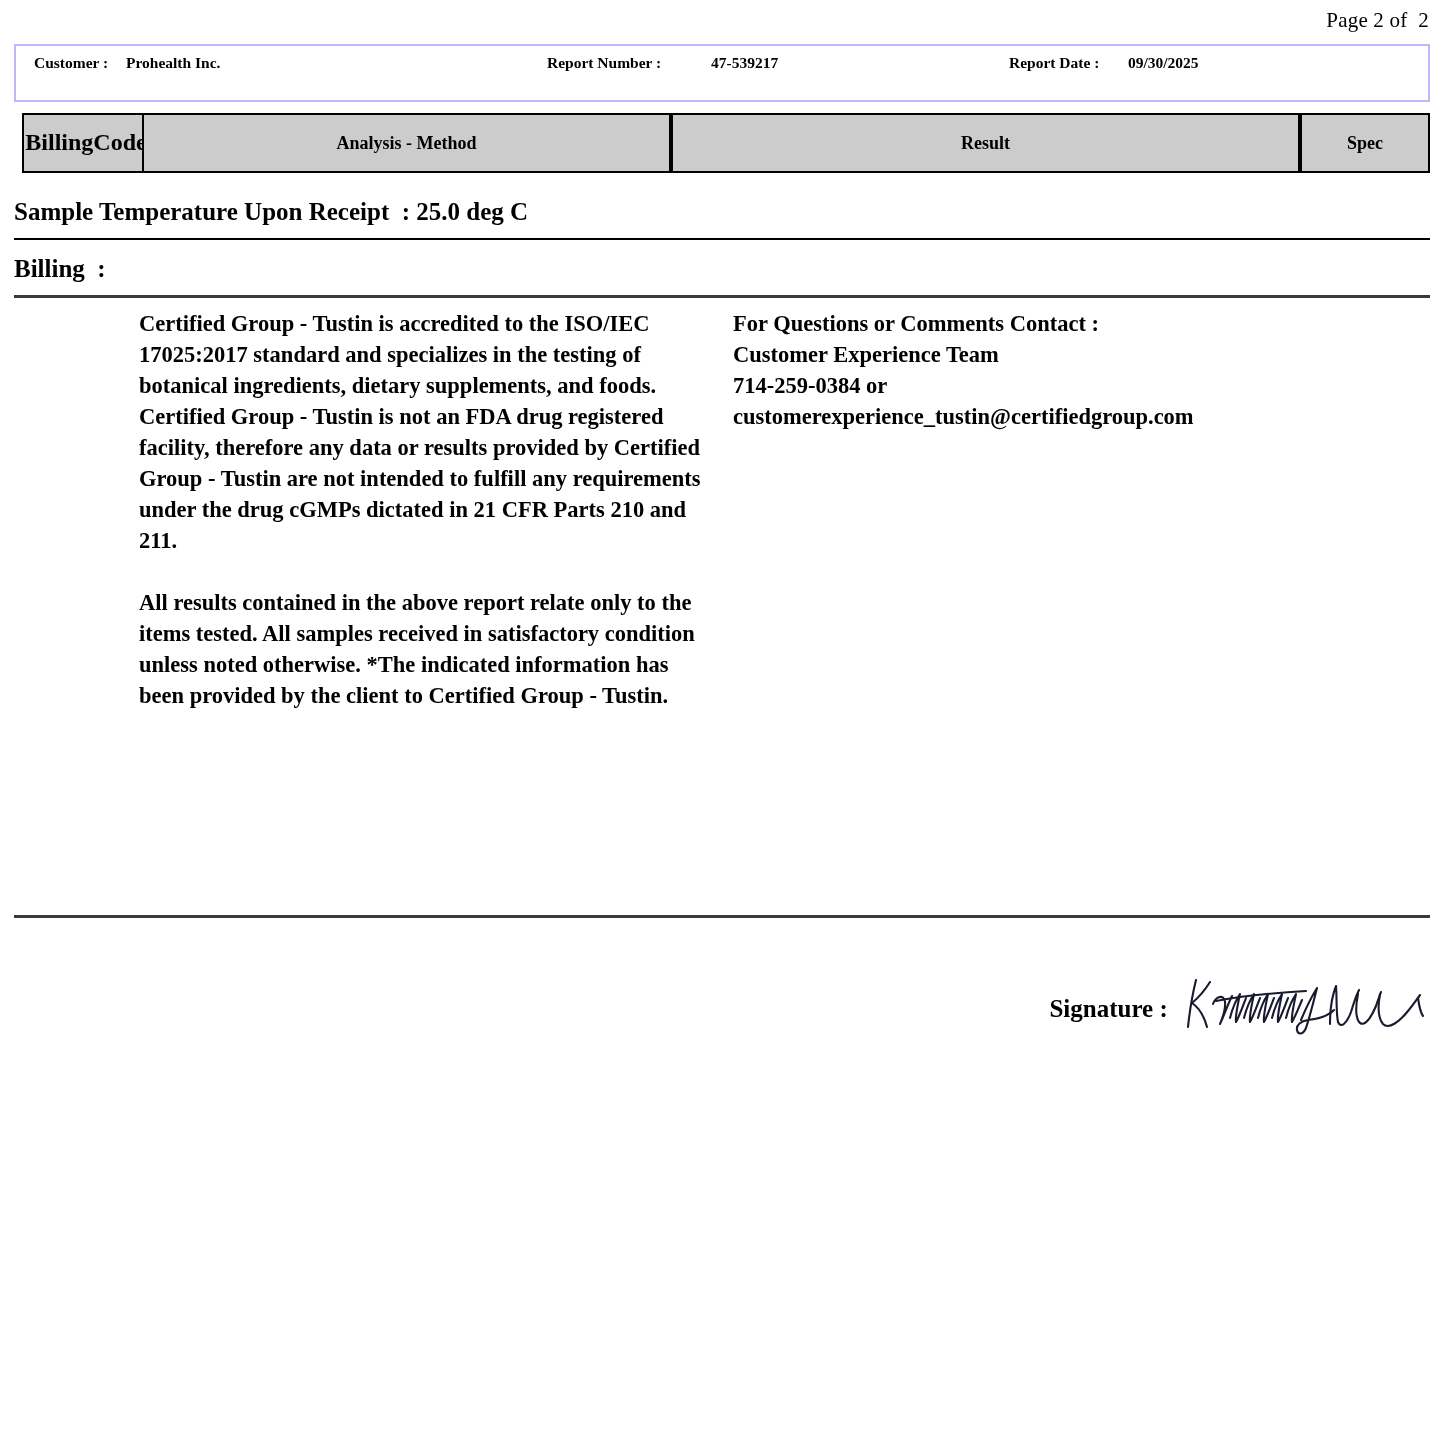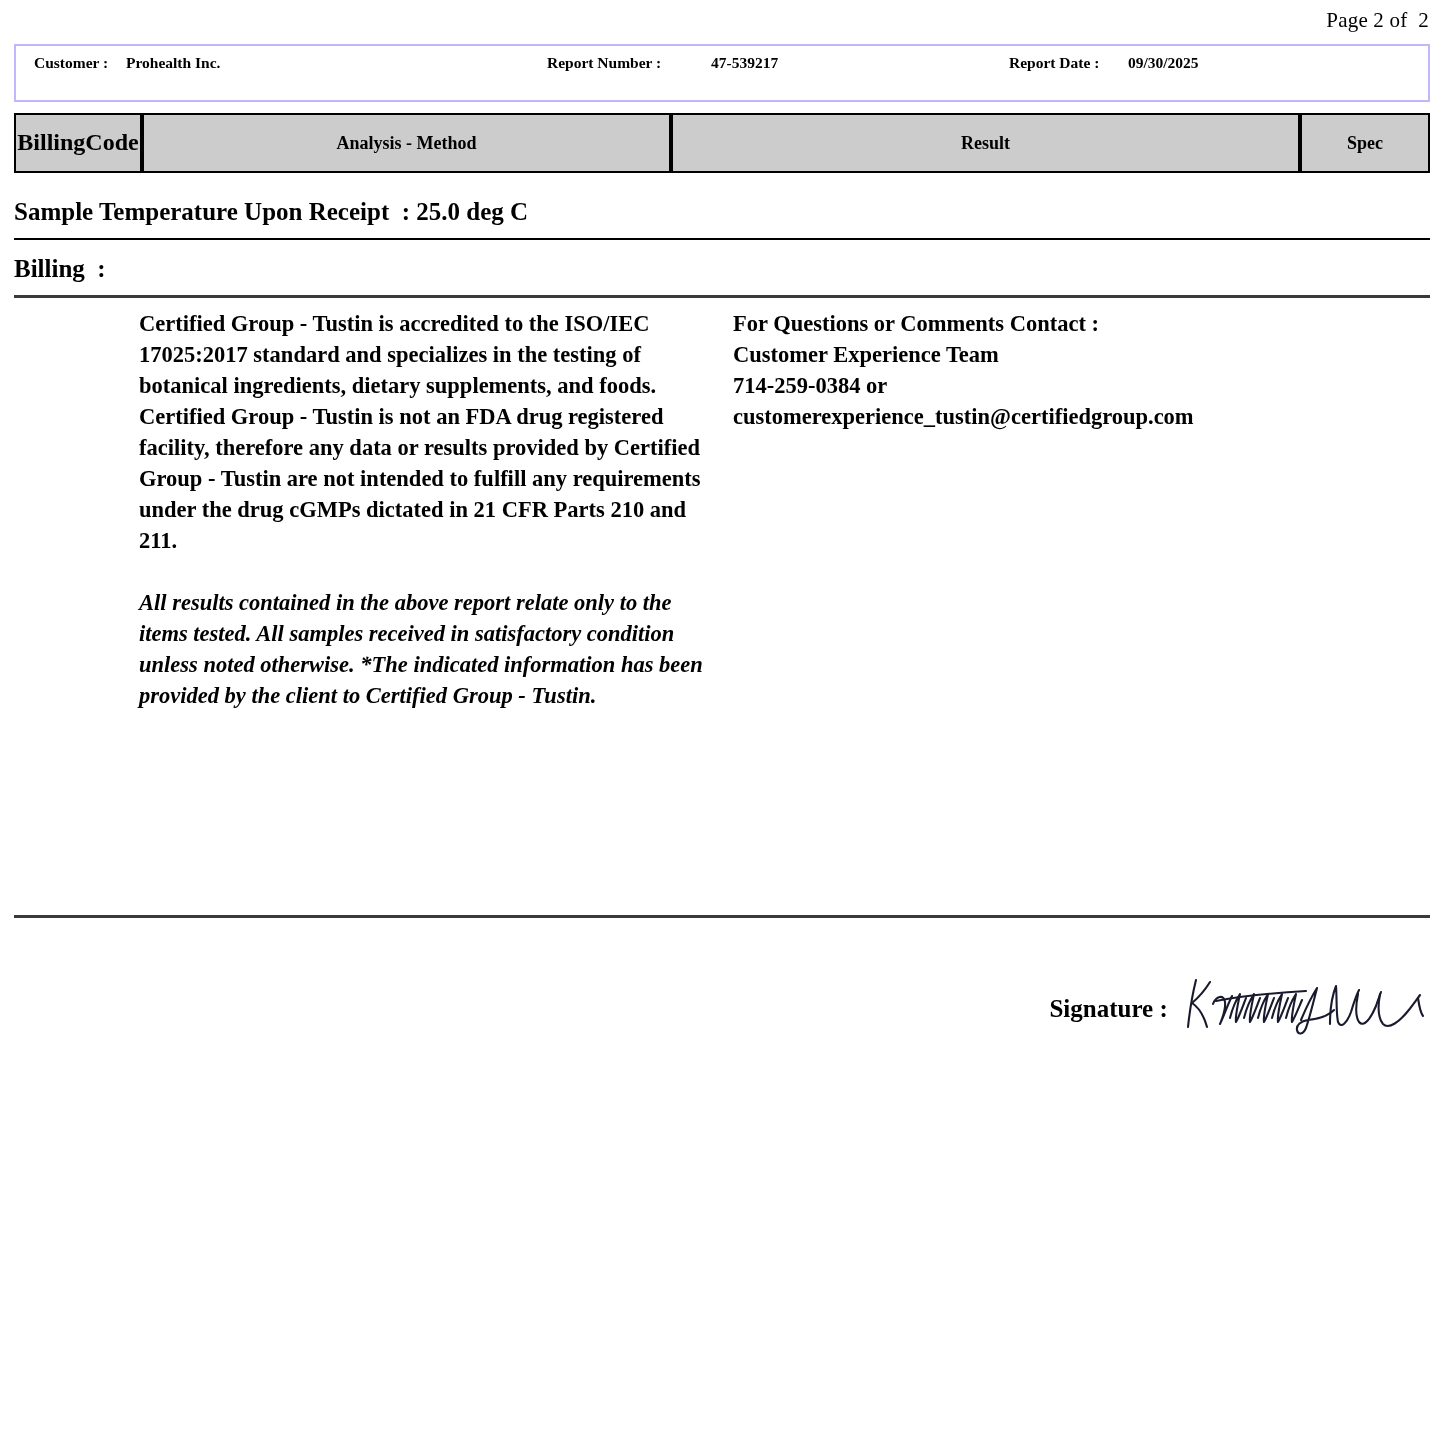--- a/index.html
+++ b/index.html
@@ -78,21 +78,21 @@
     border: 2px solid #000;
     box-sizing: border-box;
     display: flex;
     align-items: center;
     justify-content: center;
     text-align: center;
     font-weight: bold;
     font-size: 18px;
     line-height: 1.05;
   }
-  .cc-billing { left: 0px;    width: 128px; font-size: 24px; }
+  .cc-billing { left: 8px;    width: 128px; font-size: 24px; }
   .cc-method  { left: 128px;  width: 529px; }
   .cc-result  { left: 657px;  width: 629px; }
   .cc-spec    { left: 1286px; width: 130px; }
 
   
   .rule {
     position: absolute;
     left: 14px;
     width: 1416px;
     height: 0;
@@ -147,21 +147,21 @@
   .remarks-col-right {
     position: absolute;
     left: 719px;
     top: 0;
     width: 640px;
     font-size: 22.5px;
     font-weight: bold;
     line-height: 31px;
   }
   .para { margin: 0 0 31px 0; }
-  .para:last-child { margin-bottom: 8px; font-style: italic; }
+  .para:last-child { margin-bottom: 8px; }
 
   
   .approved-line {
     position: absolute;
     left: 14px;
     top: 924px;
     width: 1416px;
     text-align: center;
     font-size: 25px;
     font-weight: bold;

